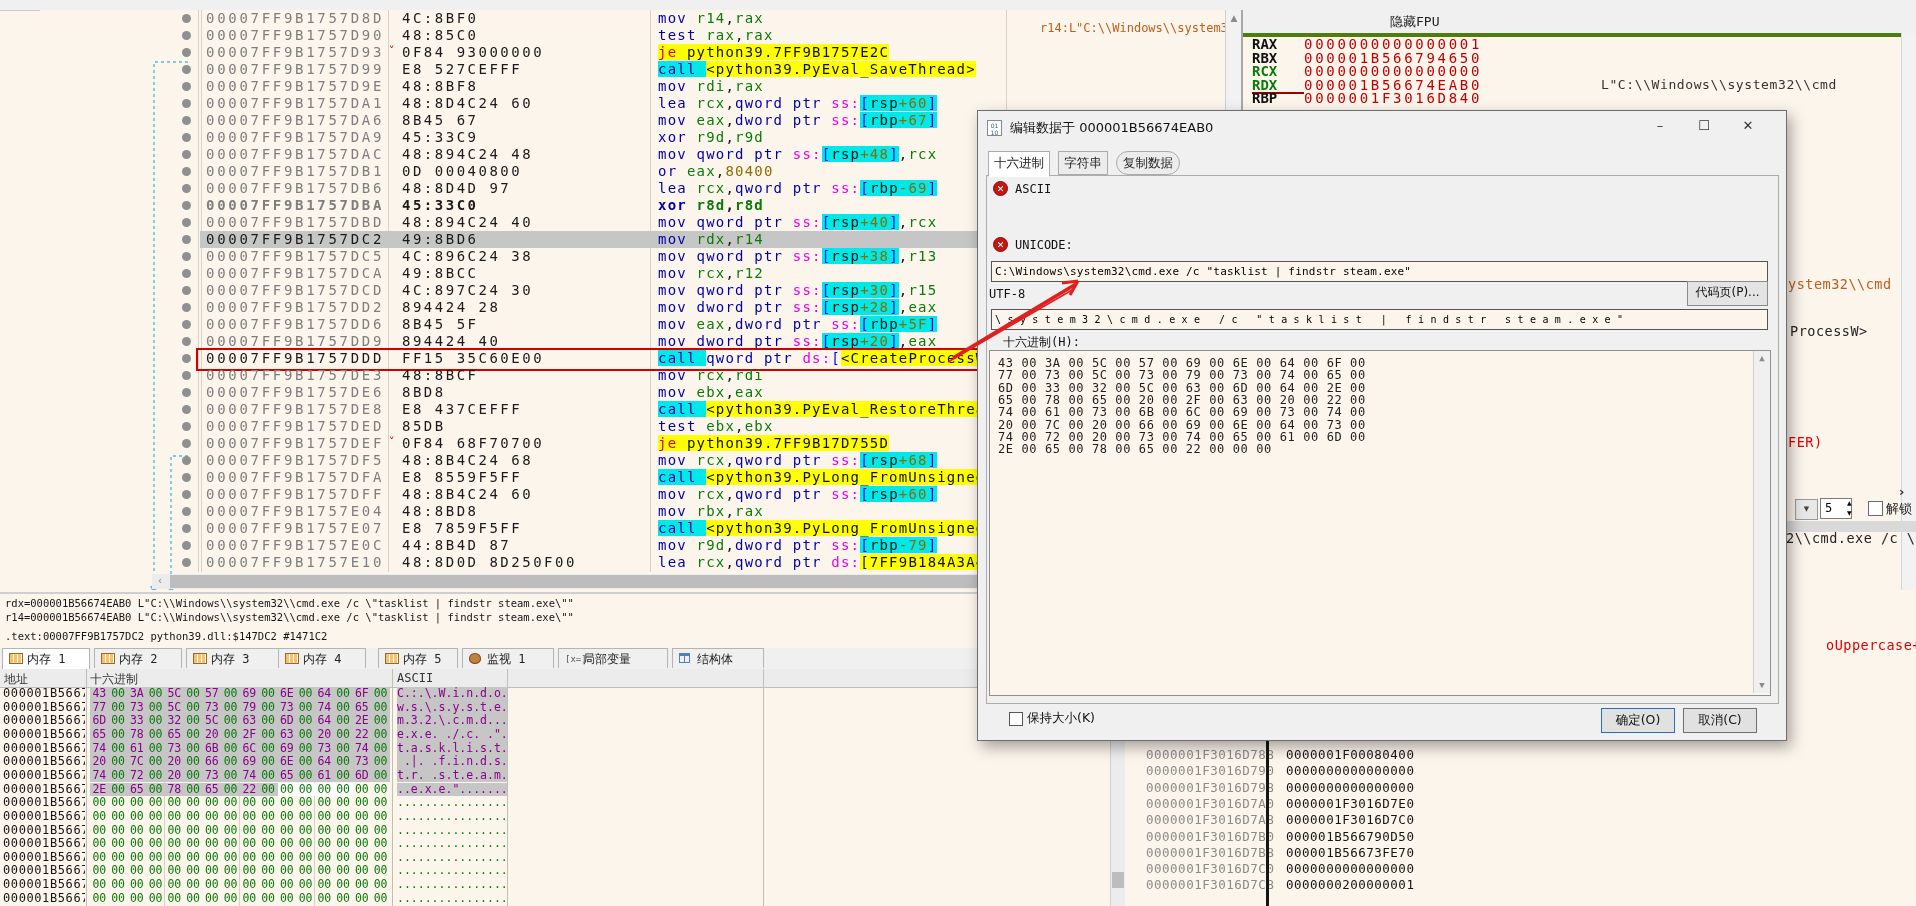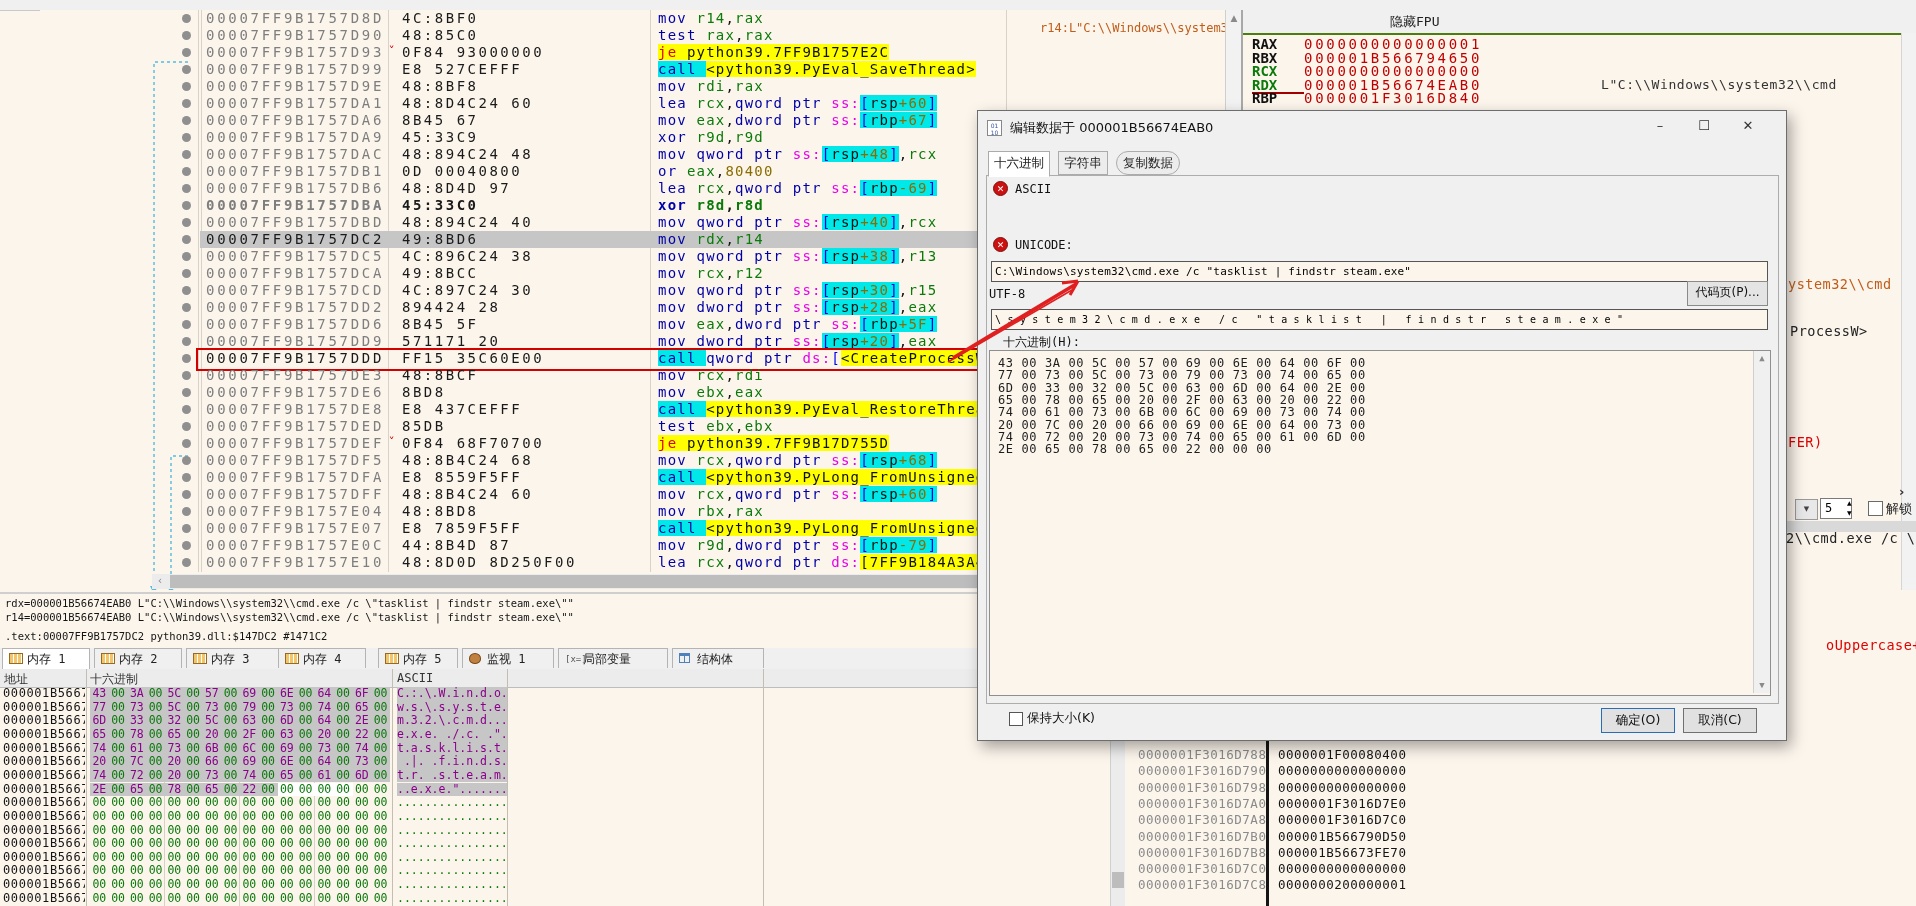--- a/index.html
+++ b/index.html
@@ -37,21 +37,21 @@
   #dhscroll .lt{position:absolute;left:0;top:0;width:16px;height:15px;color:#8a8a8a;font-size:11px;
                 text-align:center;line-height:14px;}
   #dhscroll .thumb{position:absolute;left:18px;top:1px;width:840px;height:13px;background:#bdbdbd;}
   #paneborder{left:1241px;top:10px;width:2px;height:580px;background:#a8a8a8;}
   
   #infopane{left:0;top:592px;width:1243px;height:56px;background:#fcf5ec;border-top:2px solid #cfcfcf;}
   .infoline{position:absolute;left:5px;font-size:10.5px;white-space:pre;color:#141414;}
   
   #regs{left:1243px;top:10px;width:673px;height:580px;background:#fcf5ec;overflow:hidden;}
   #regs .hdr{position:absolute;left:0;top:0;width:673px;height:23px;background:#f0f0f0;
-             border-bottom:2px solid #4d7c0f;}
+             border-bottom:4px solid #4d7c0f;}
   #regs .hdr span{position:absolute;left:147px;top:3px;font-size:13px;color:#222;}
   .regrow{position:absolute;left:9px;height:14px;line-height:14px;font-size:14px;}
   .regname{display:inline-block;width:52px;font-weight:bold;color:#111;}
   .regname.grn{color:#0a7a0a;}
   .regname.und{border-bottom:2px solid #a00000;}
   .regval{color:#c00000;letter-spacing:2.7px;}
   .regcom{position:absolute;left:349px;top:0;width:324px;overflow:hidden;white-space:nowrap;
           color:#333;font-size:13px;letter-spacing:0.6px;}
   #regscroll{left:1901px;top:33px;width:15px;height:557px;background:#f2f2f2;border-left:1px solid #d5d5d5;}
   .frag{position:absolute;font-size:13.5px;letter-spacing:0.5px;white-space:nowrap;}
@@ -88,21 +88,21 @@
   .by-p{color:#8b008b}.by-g{color:#0a7a0a}
   .bg-sel{background:#c6c6c6}.bg-wh{background:#ffffff}
   .mascii{position:absolute;left:397px;width:110px;white-space:pre;overflow:hidden;}
   .as-sel{color:#8b008b;background:#c6c6c6}.as-n{color:#0a7a0a}
   .dsep{position:absolute;top:21px;width:1px;height:237px;background:#c4bdb2;}
   .gsep{position:absolute;top:39px;width:1px;height:219px;background:#d8d1c6;}
   #dumpscroll{left:1110px;top:740px;width:14px;height:166px;background:#ececec;border-left:1px solid #d0d0d0;}
   #dumpscroll .thumb{position:absolute;left:1px;top:132px;width:12px;height:16px;background:#bdbdbd;}
   
   #stack{left:1126px;top:730px;width:336px;height:176px;background:#fcf5ec;overflow:hidden;}
-  .srow{position:absolute;left:4px;width:336px;height:16px;line-height:16px;font-size:12.5px;letter-spacing:0.5px;}
+  .srow{position:absolute;left:12px;width:336px;height:16px;line-height:16px;font-size:12.5px;letter-spacing:0.5px;}
   .saddr{position:absolute;left:8px;color:#8a8a8a;}
   .sval{position:absolute;left:148px;color:#141414;}
   #stacksep{left:1266px;top:740px;width:3px;height:166px;background:#151515;}
   
   #dialog{left:977px;top:110px;width:808px;height:629px;background:#f0f0f0;border:1px solid #6d6d6d;
           box-shadow:4px 6px 14px rgba(0,0,0,0.35);z-index:50;}
   #dlgtitlebar{position:absolute;left:0;top:0;width:808px;height:34px;background:#f0f0f0;}
   #dlgicon{position:absolute;left:9px;top:9px;width:15px;height:16px;border:1px solid #888;background:#fff;
            font-size:6px;color:#3355aa;text-align:center;line-height:7px;padding-top:1px;box-sizing:border-box;}
   #dlgtitle{position:absolute;left:32px;top:8px;font-size:13px;color:#111;}
@@ -266,21 +266,21 @@
         </div>
         <div class="drow mono" style="top: 306px;">
           <span class="bullet"></span>
           <span class="daddr">00007FF9B1757DD6</span>
           <span class="dbytes">8B45 5F</span>
           <span class="dinstr"><span class="tk-m">mov </span><span class="tk-r">eax</span><span class="tk-t">,</span><span class="tk-k">dword ptr </span><span class="tk-s">ss:</span><span class="tk-mem"><span class="tk-b">[</span><span>rbp</span><span class="tk-off">+5F</span><span class="tk-b">]</span></span></span>
         </div>
         <div class="drow mono" style="top: 323px;">
           <span class="bullet"></span>
           <span class="daddr">00007FF9B1757DD9</span>
-          <span class="dbytes">571171 20</span>
+          <span class="dbytes">894424 40</span>
           <span class="dinstr"><span class="tk-m">mov </span><span class="tk-k">dword ptr </span><span class="tk-s">ss:</span><span class="tk-mem"><span class="tk-b">[</span><span>rsp</span><span class="tk-off">+20</span><span class="tk-b">]</span></span><span class="tk-t">,</span><span class="tk-r">eax</span></span>
         </div>
         <div class="drow mono" style="top: 340px;">
           <span class="bullet"></span>
           <span class="daddr blk">00007FF9B1757DDD</span>
           <span class="dbytes">FF15 35C60E00</span>
           <span class="dinstr"><span class="tk-cm">call </span><span class="tk-k">qword ptr </span><span class="tk-s">ds:</span><span class="tk-b">[</span><span class="tk-ye">&lt;CreateProcessW&gt;</span><span class="tk-b">]</span></span>
           <div class="redbox" style="top: -2px;"></div>
         </div>
         <div class="drow mono" style="top: 357px;">

